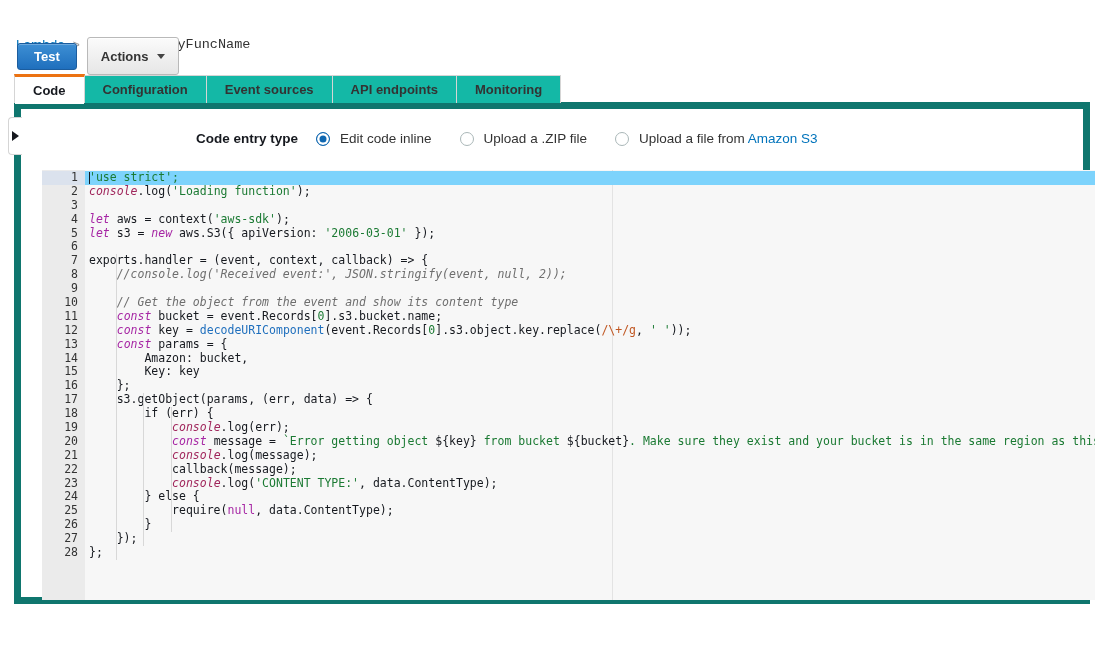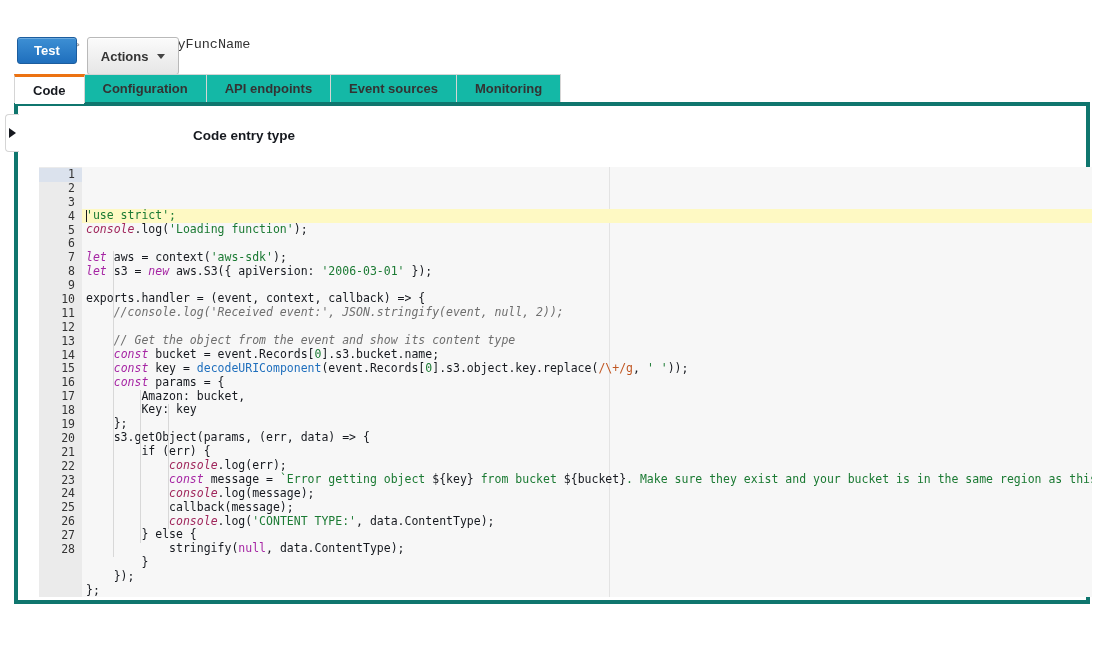--- a/index.html
+++ b/index.html
@@ -19,21 +19,21 @@
     font-size: 13.5px; color: #333;
     display: flex; align-items: center; gap: 0px;
     white-space: nowrap;
     margin-top: 32px;
   }
   .bc-link { color: #0073bb; text-decoration: none; cursor: pointer; }
   .bc-sep { color: #9b9b9b; padding: 0 8px; font-size: 12px; }
   .bc-current { color: #333; font-family: Liberation Mono, monospace; }
 
   
-  .actionbar { position: absolute; left: 17px; top: 37px; display: flex; align-items: flex-start; gap: 10px; }
+  .actionbar { position: absolute; left: 17px; top: 37px; display: flex; align-items: center; gap: 10px; }
   .btn {
     font-family: "Liberation Sans", sans-serif;
     font-size: 13px; font-weight: bold;
     border-radius: 3px;
     cursor: pointer;
     line-height: 1;
     display: inline-flex; align-items: center; justify-content: center;
   }
   .btn-primary {
     height: 27px; padding: 0 16px;
@@ -54,21 +54,21 @@
     width: 0; height: 0;
     border-left: 4.5px solid transparent;
     border-right: 4.5px solid transparent;
     border-top: 5px solid #444;
     display: inline-block;
   }
 
   
   .tabstrip {
     position: absolute; left: 14px; top: 74px;
-    display: flex; 
+    display: flex; align-items: flex-end;
     height: 29px;
     z-index: 3;
   }
   .tab {
     height: 28px;
     padding: 0 18px;
     display: flex; align-items: center;
     font-size: 13px; font-weight: bold; color: #333;
     background: #14b8a6;
     border: 1px solid #d5d5d5;
@@ -89,21 +89,21 @@
   .tab.active::after {
     content: ""; position: absolute; left: 0; right: 0; bottom: -1px; height: 2px; background: #ffffff;
   }
 
   
   .panel {
     position: absolute;
     left: 14px; top: 102px;
     width: 1076px; height: 502px;
     background: #ffffff;
-    border: 4px solid #0f766e;
+    border: 7px solid #0f766e;
   }
 
   
   .collapse-handle {
     position: absolute; left: -13px; top: 8px;
     width: 14px; height: 38px;
     background: #ffffff;
     border: 1px solid #d5d5d5;
     border-right: none;
     border-radius: 4px 0 0 4px;
@@ -165,21 +165,21 @@
   .codearea {
     position: absolute; left: 43px; top: 0; right: 0; bottom: 0;
     padding-top: 1px;
     overflow: hidden;
   }
   .printmargin {
     position: absolute; left: 527px; top: 0; bottom: 0;
     width: 1px; background: #e3e3e3;
   }
   .cline { height: 13.9px; line-height: 13.9px; white-space: pre; padding-left: 4px; position: relative; }
-  .cline.active { background: #fef9c3; margin-top: 41px; }
+  .cline.active { background: #7dd3fc; }
   .cursor {
     position: absolute; left: 4px; top: 1px;
     width: 1px; height: 12px; background: #16191f;
   }
   .iguide { position: absolute; width: 1px; background: #d8d8d8; }
 
   
   .t-str   { color: #1b7a33; }
   .t-kw    { color: #a626a4; font-style: italic; }
   .t-cmt   { color: #6e6e6e; font-style: italic; }
@@ -212,38 +212,52 @@
   </div>
 
   <div class="tabstrip" id="tabstrip">
       <div class="tab active">
         <span>Code</span>
       </div>
       <div class="tab">
         <span>Configuration</span>
       </div>
       <div class="tab">
+        <span>Event sources</span>
+      </div>
+      <div class="tab">
         <span>API endpoints</span>
-      </div>
-      <div class="tab">
-        <span>Event sources</span>
       </div>
       <div class="tab">
         <span>Monitoring</span>
       </div>
     </div>
 
   <div class="panel">
 
     <div class="collapse-handle">
       <span class="tri"></span>
     </div>
 
     <div class="entryrow">
       <span class="entry-label">Code entry type</span>
+      <div id="radio-group" style="display:flex;align-items:center;">
+          <label class="radio-opt">
+            <span class="radio checked"></span>
+            <span class="radio-text">Edit code inline</span>
+          </label>
+          <label class="radio-opt">
+            <span class="radio"></span>
+            <span class="radio-text">Upload a .ZIP file</span>
+          </label>
+          <label class="radio-opt">
+            <span class="radio"></span>
+            <span class="radio-text">Upload a file from <span class="inline-link">Amazon S3</span></span>
+          </label>
+        </div>
     </div>
 
     <div class="editor">
       <div class="gutter" id="gutter">
           <div class="ln active">1</div>
           <div class="ln">2</div>
           <div class="ln">3</div>
           <div class="ln">4</div>
           <div class="ln">5</div>
           <div class="ln">6</div>
@@ -290,21 +304,21 @@
             <div class="cline"><span class="t-txt">        Key: key</span></div>
             <div class="cline"><span class="t-txt">    };</span></div>
             <div class="cline"><span class="t-txt">    s3.getObject(params, (err, data) =&gt; {</span></div>
             <div class="cline"><span class="t-txt">        if (err) {</span></div>
             <div class="cline"><span class="t-txt">            </span><span class="t-ident">console</span><span class="t-txt">.log(err);</span></div>
             <div class="cline"><span class="t-txt">            </span><span class="t-kw">const</span><span class="t-txt"> message = </span><span class="t-str">`Error getting object </span><span class="t-txt">${key}</span><span class="t-str"> from bucket </span><span class="t-txt">${bucket}</span><span class="t-str">. Make sure they exist and your bucket is in the same region as this function.`</span></div>
             <div class="cline"><span class="t-txt">            </span><span class="t-ident">console</span><span class="t-txt">.log(message);</span></div>
             <div class="cline"><span class="t-txt">            callback(message);</span></div>
             <div class="cline"><span class="t-txt">            </span><span class="t-ident">console</span><span class="t-txt">.log(</span><span class="t-str">'CONTENT TYPE:'</span><span class="t-txt">, data.ContentType);</span></div>
             <div class="cline"><span class="t-txt">        } else {</span></div>
-            <div class="cline"><span class="t-txt">            stringify(</span><span class="t-null">null</span><span class="t-txt">, data.ContentType);</span></div>
+            <div class="cline"><span class="t-txt">            require(</span><span class="t-null">null</span><span class="t-txt">, data.ContentType);</span></div>
             <div class="cline"><span class="t-txt">        }</span></div>
             <div class="cline"><span class="t-txt">    });</span></div>
             <div class="cline"><span class="t-txt">};</span></div>
           </div>
       <div class="iguide" style="left: 31px; top: 84.4px; height: 305.8px;"></div>
           <div class="iguide" style="left: 58px; top: 223.4px; height: 152.9px;"></div>
           <div class="iguide" style="left: 86px; top: 237.3px; height: 125.1px;"></div>
         </div>
     </div>
 

